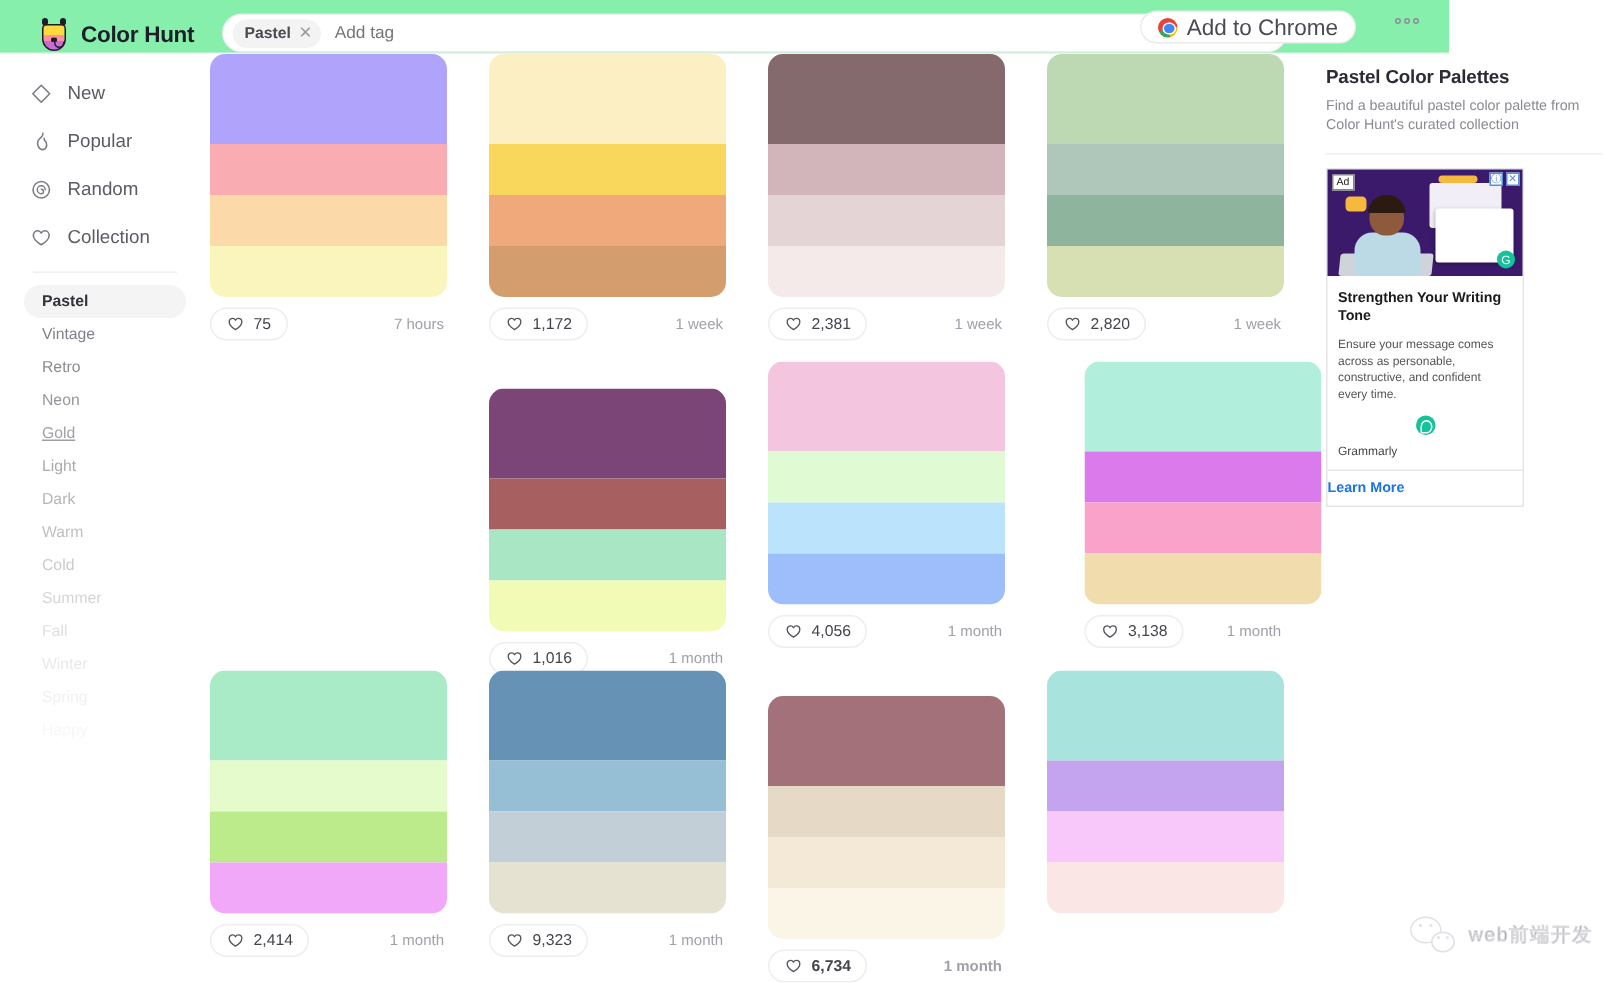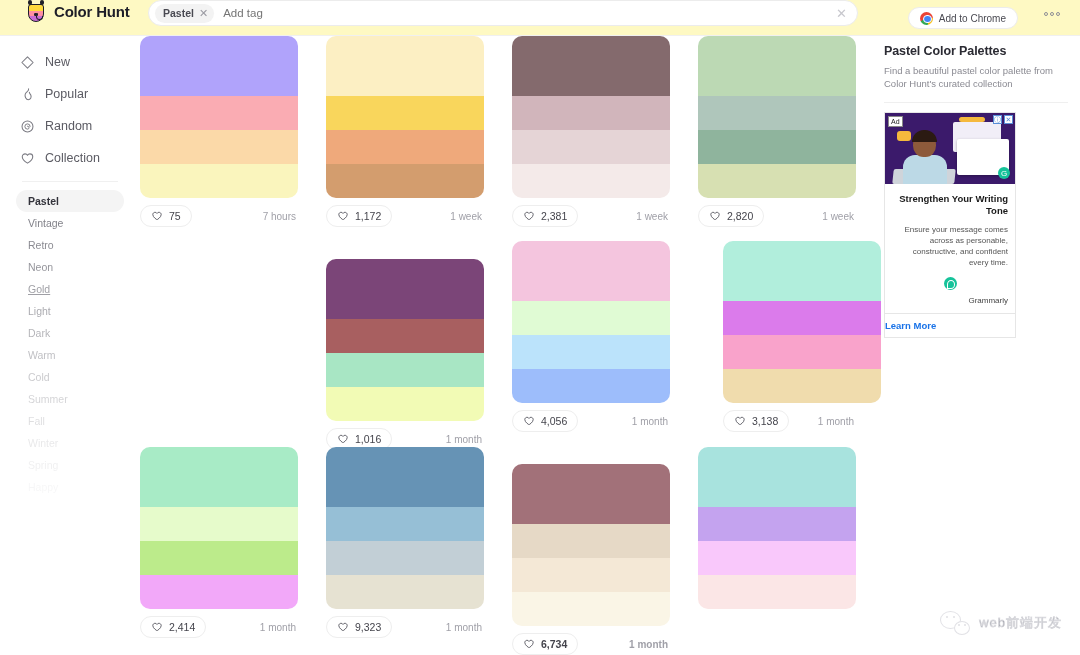--- a/index.html
+++ b/index.html
@@ -7,23 +7,23 @@
     width: 1080px; height: 655px;
     font-family: "Liberation Sans", sans-serif;
     background: #ffffff;
     overflow: hidden;
     color: #2b2b2b;
   }
   #app { position: relative; width: 1080px; height: 655px; }
 
   
   .topbar {
-    position: absolute; top: 0; left: 0; width: 1080px; height: 36px;
-    background: #fef9c3; border-bottom: 1px solid #f0f0f0;
-    display: flex; align-items: flex-start;
+    position: absolute; top: 0; left: 0; width: 966px; height: 36px;
+    background: #86efac; border-bottom: 1px solid #f0f0f0;
+    display: flex; align-items: flex-end;
   }
   .brand { display: flex; align-items: center; gap: 8px; margin-left: 26px; width: 112px; }
   .logo-mark { width: 20px; height: 23px; position: relative; }
   .logo-body {
     position: absolute; left: 2px; top: 4px; width: 16px; height: 18px;
     border-radius: 3px 3px 8px 8px;
     background: linear-gradient(180deg, #ffd93d 0%, #ffd93d 40%, #ff8fa3 40%, #ff8fa3 66%, #c86bd6 66%, #c86bd6 100%);
     border: 1.6px solid #1e1e28;
   }
   .logo-ear { position: absolute; width: 4px; height: 5px; background: #1e1e28; border-radius: 2px; top: 0; }
@@ -48,21 +48,21 @@
   }
   .tag-chip .x { font-size: 11px; color: #9a9aa2; font-weight: 400; cursor: pointer; line-height: 1; }
   .tag-input { flex: 1; border: none; outline: none; font-size: 11.5px; color: #9a9aa2;
     font-family: "Liberation Sans", sans-serif; margin-left: 9px; background: transparent; }
   .clear-x { font-size: 13px; color: #c7c7cd; cursor: pointer; line-height: 1; }
 
   .chrome-btn {
     position: absolute; right: 62px; top: 7px; height: 22px;
     border: 1px solid #ececec; border-radius: 11px; background: #fff;
     display: flex; align-items: center; gap: 6px; padding: 0 11px;
-    font-size: 10px; color: #4a4a52; cursor: pointer;
+    font-size: 15px; color: #4a4a52; cursor: pointer;
   }
   .chrome-icon { width: 13px; height: 13px; border-radius: 50%; position: relative;
     background: conic-gradient(from -35deg, #ea4335 0 33%, #fbbc05 33% 56%, #34a853 56% 78%, #ea4335 78% 100%);
     overflow: hidden; }
   .chrome-icon::after { content:""; position:absolute; left:3.2px; top:3.2px; width:6.6px; height:6.6px;
     border-radius:50%; background:#4285f4; border:1.2px solid #fff; }
   .dots-menu { position: absolute; right: 20px; top: 12px; display: flex; gap: 2px; cursor: pointer; }
   .dots-menu i { width: 4px; height: 4px; border: 1px solid #8e8e96; border-radius: 50%; display: block; }
 
   
@@ -108,21 +108,21 @@
   .ad-torso { position: absolute; left: 2px; top: 27px; width: 44px; height: 30px; border-radius: 12px 12px 0 0; background: #bcd9e6; }
   .ad-laptop { position: absolute; left: 8px; bottom: 0; width: 62px; height: 15px; background: #cfd4da;
     border-radius: 2px; transform: skewX(-6deg); }
   .ad-chip { position: absolute; left: 12px; top: 18px; width: 14px; height: 10px; background: #f5b93d; border-radius: 3px; }
   .ad-mock1 { position: absolute; right: 14px; top: 9px; width: 48px; height: 30px; background: #f1eef7; border-radius: 2px; }
   .ad-mock2 { position: absolute; right: 6px; top: 26px; width: 52px; height: 36px; background: #ffffff;
     border-radius: 2px; box-shadow: 0 1px 3px rgba(0,0,0,.3); }
   .ad-pill { position: absolute; right: 30px; top: 4px; width: 26px; height: 5px; background: #f5b93d; border-radius: 3px; }
   .ad-circ { position: absolute; right: 5px; bottom: 5px; width: 12px; height: 12px; border-radius: 50%;
     background: #15c39a; color: #fff; font-size: 8px; display: flex; align-items: center; justify-content: center; }
-  .ad-body { padding: 9px 7px 8px 7px; text-align: right; }
+  .ad-body { padding: 9px 7px 8px 7px; text-align: left; }
   .ad-head-txt { font-size: 9.5px; font-weight: 700; color: #1a1a1a; line-height: 12px; }
   .ad-desc { font-size: 8px; line-height: 11px; color: #555; margin-top: 7px; }
   .ad-logo { margin: 9px auto 0 auto; width: 13px; height: 13px; border-radius: 50%; background: #15c39a; position: relative; }
   .ad-logo::after { content:""; position:absolute; left:3.5px; top:3px; width:6px; height:7px;
     border: 1.4px solid #fff; border-radius: 50% 50% 50% 0; }
   .ad-brand { font-size: 8px; color: #444; margin-top: 6px; }
   .ad-cta { border-top: 1px solid #e6e6e6; text-align: left; padding: 6px 0; font-size: 9.5px;
     font-weight: 700; color: #1a73e8; cursor: pointer; }
 
   

